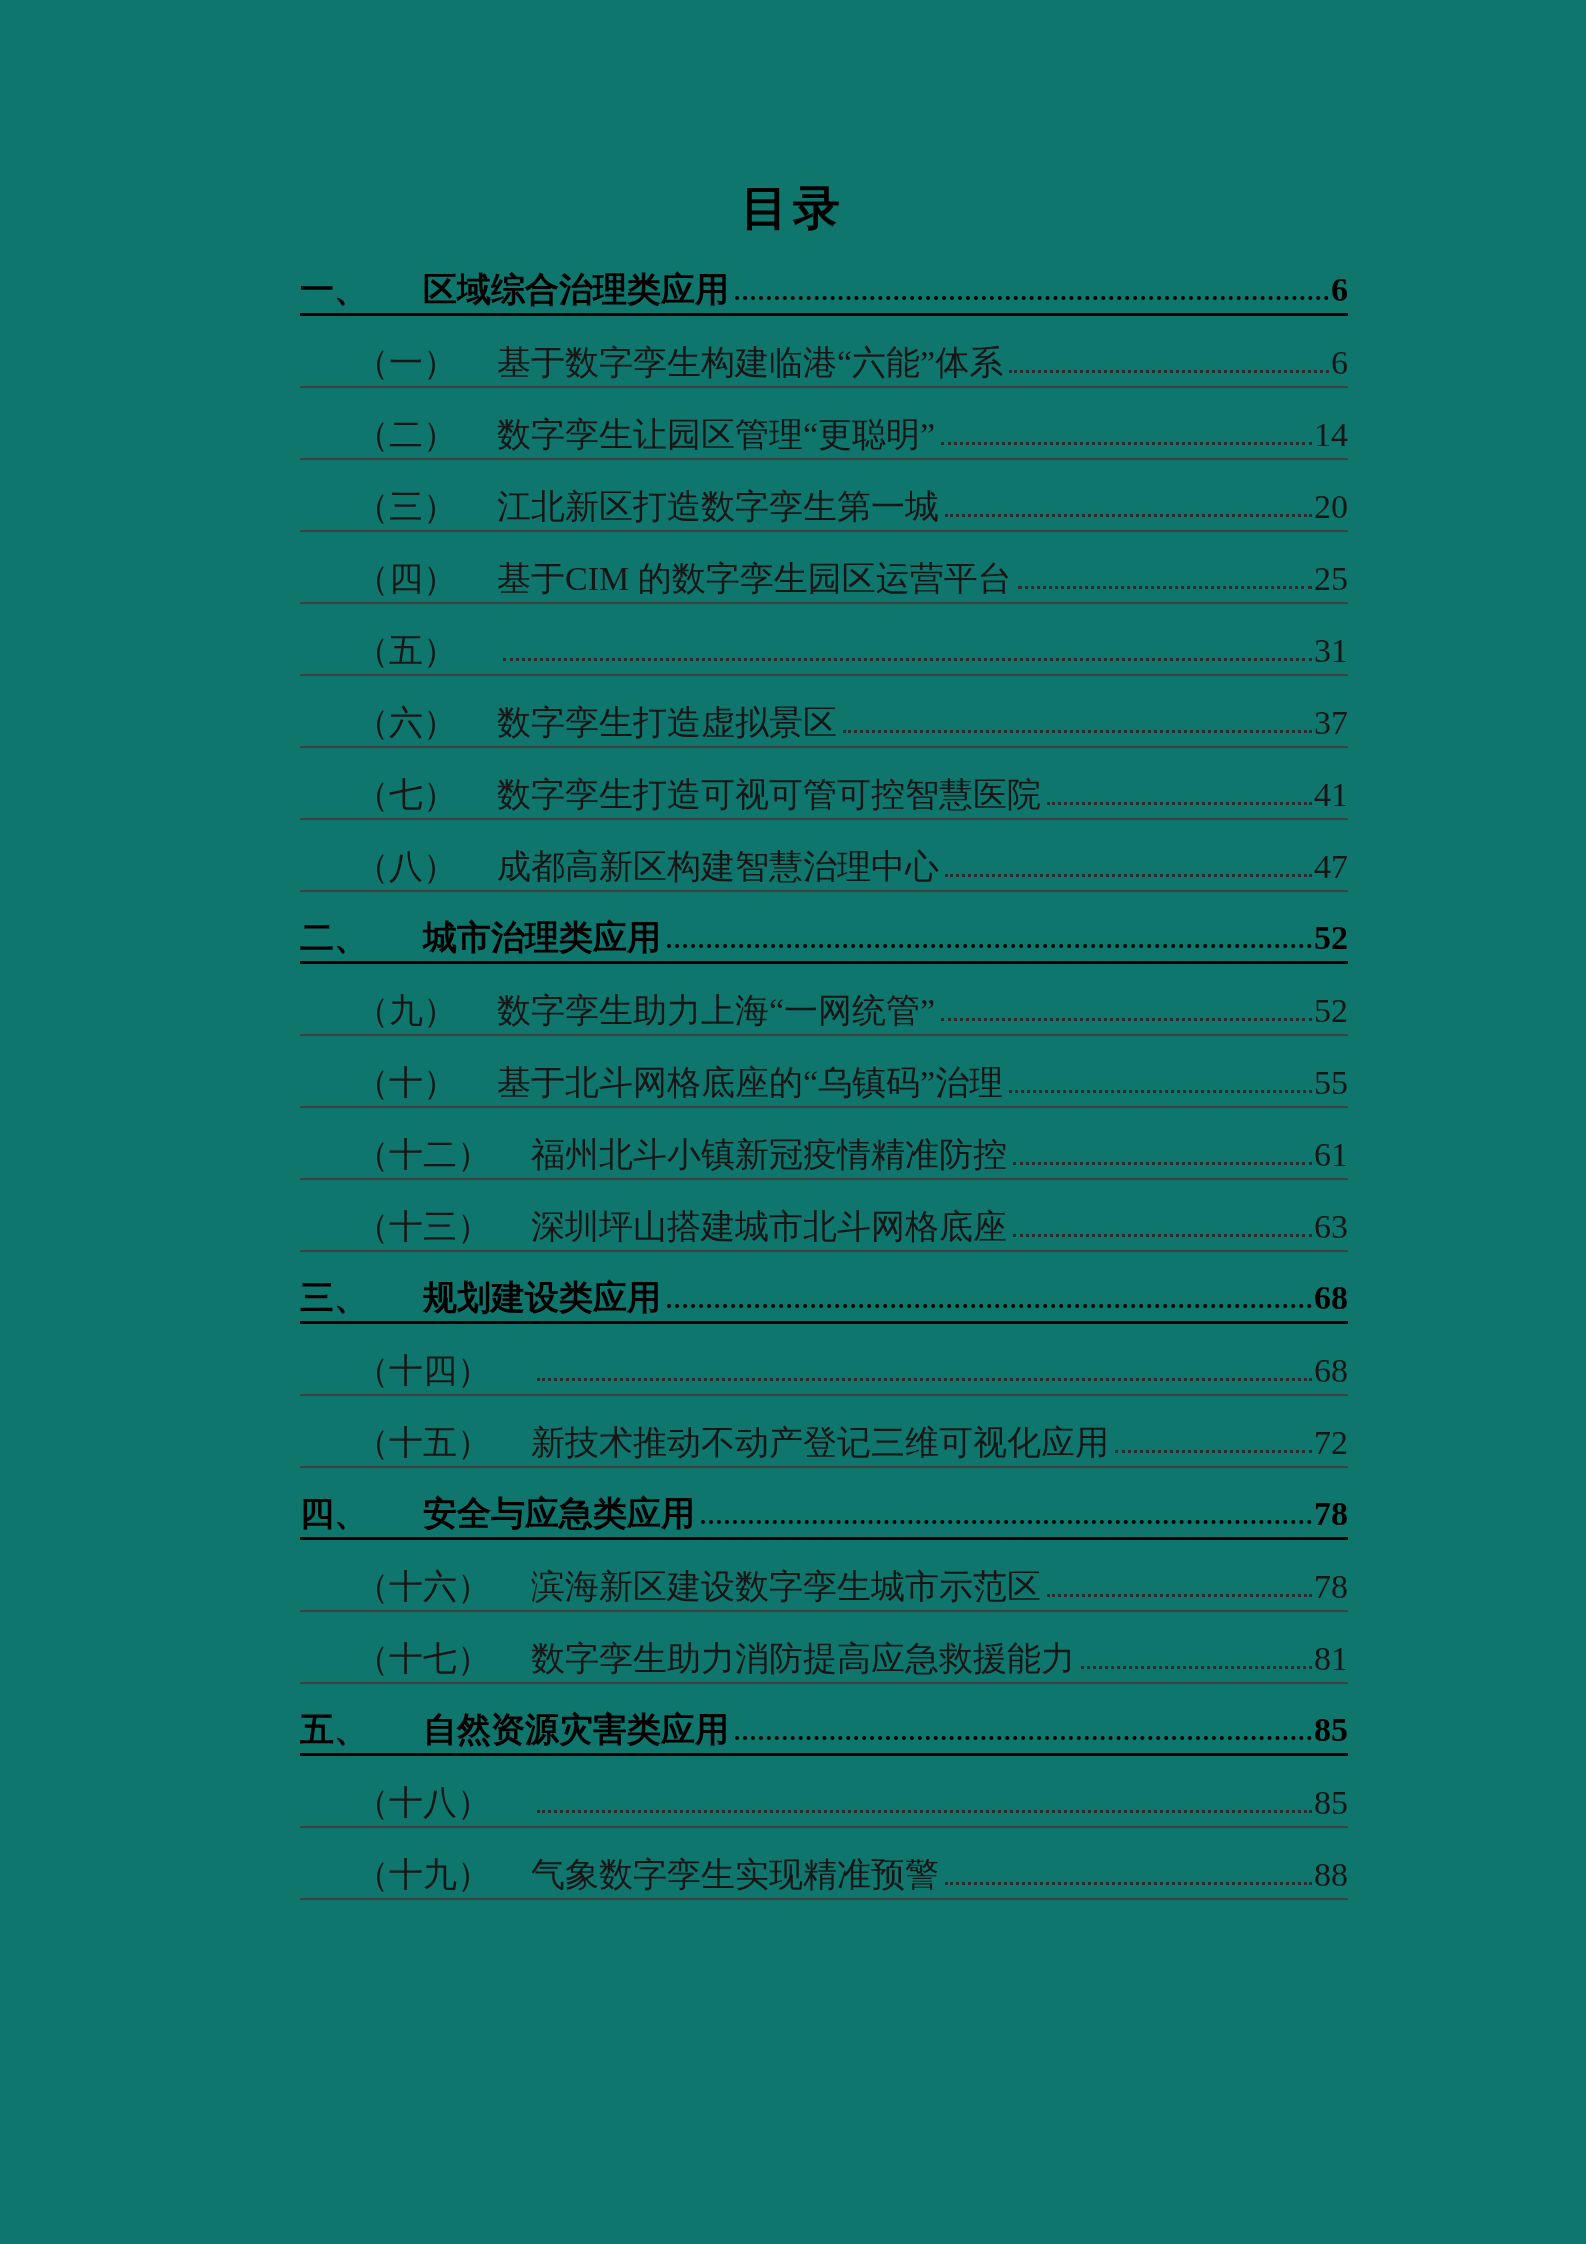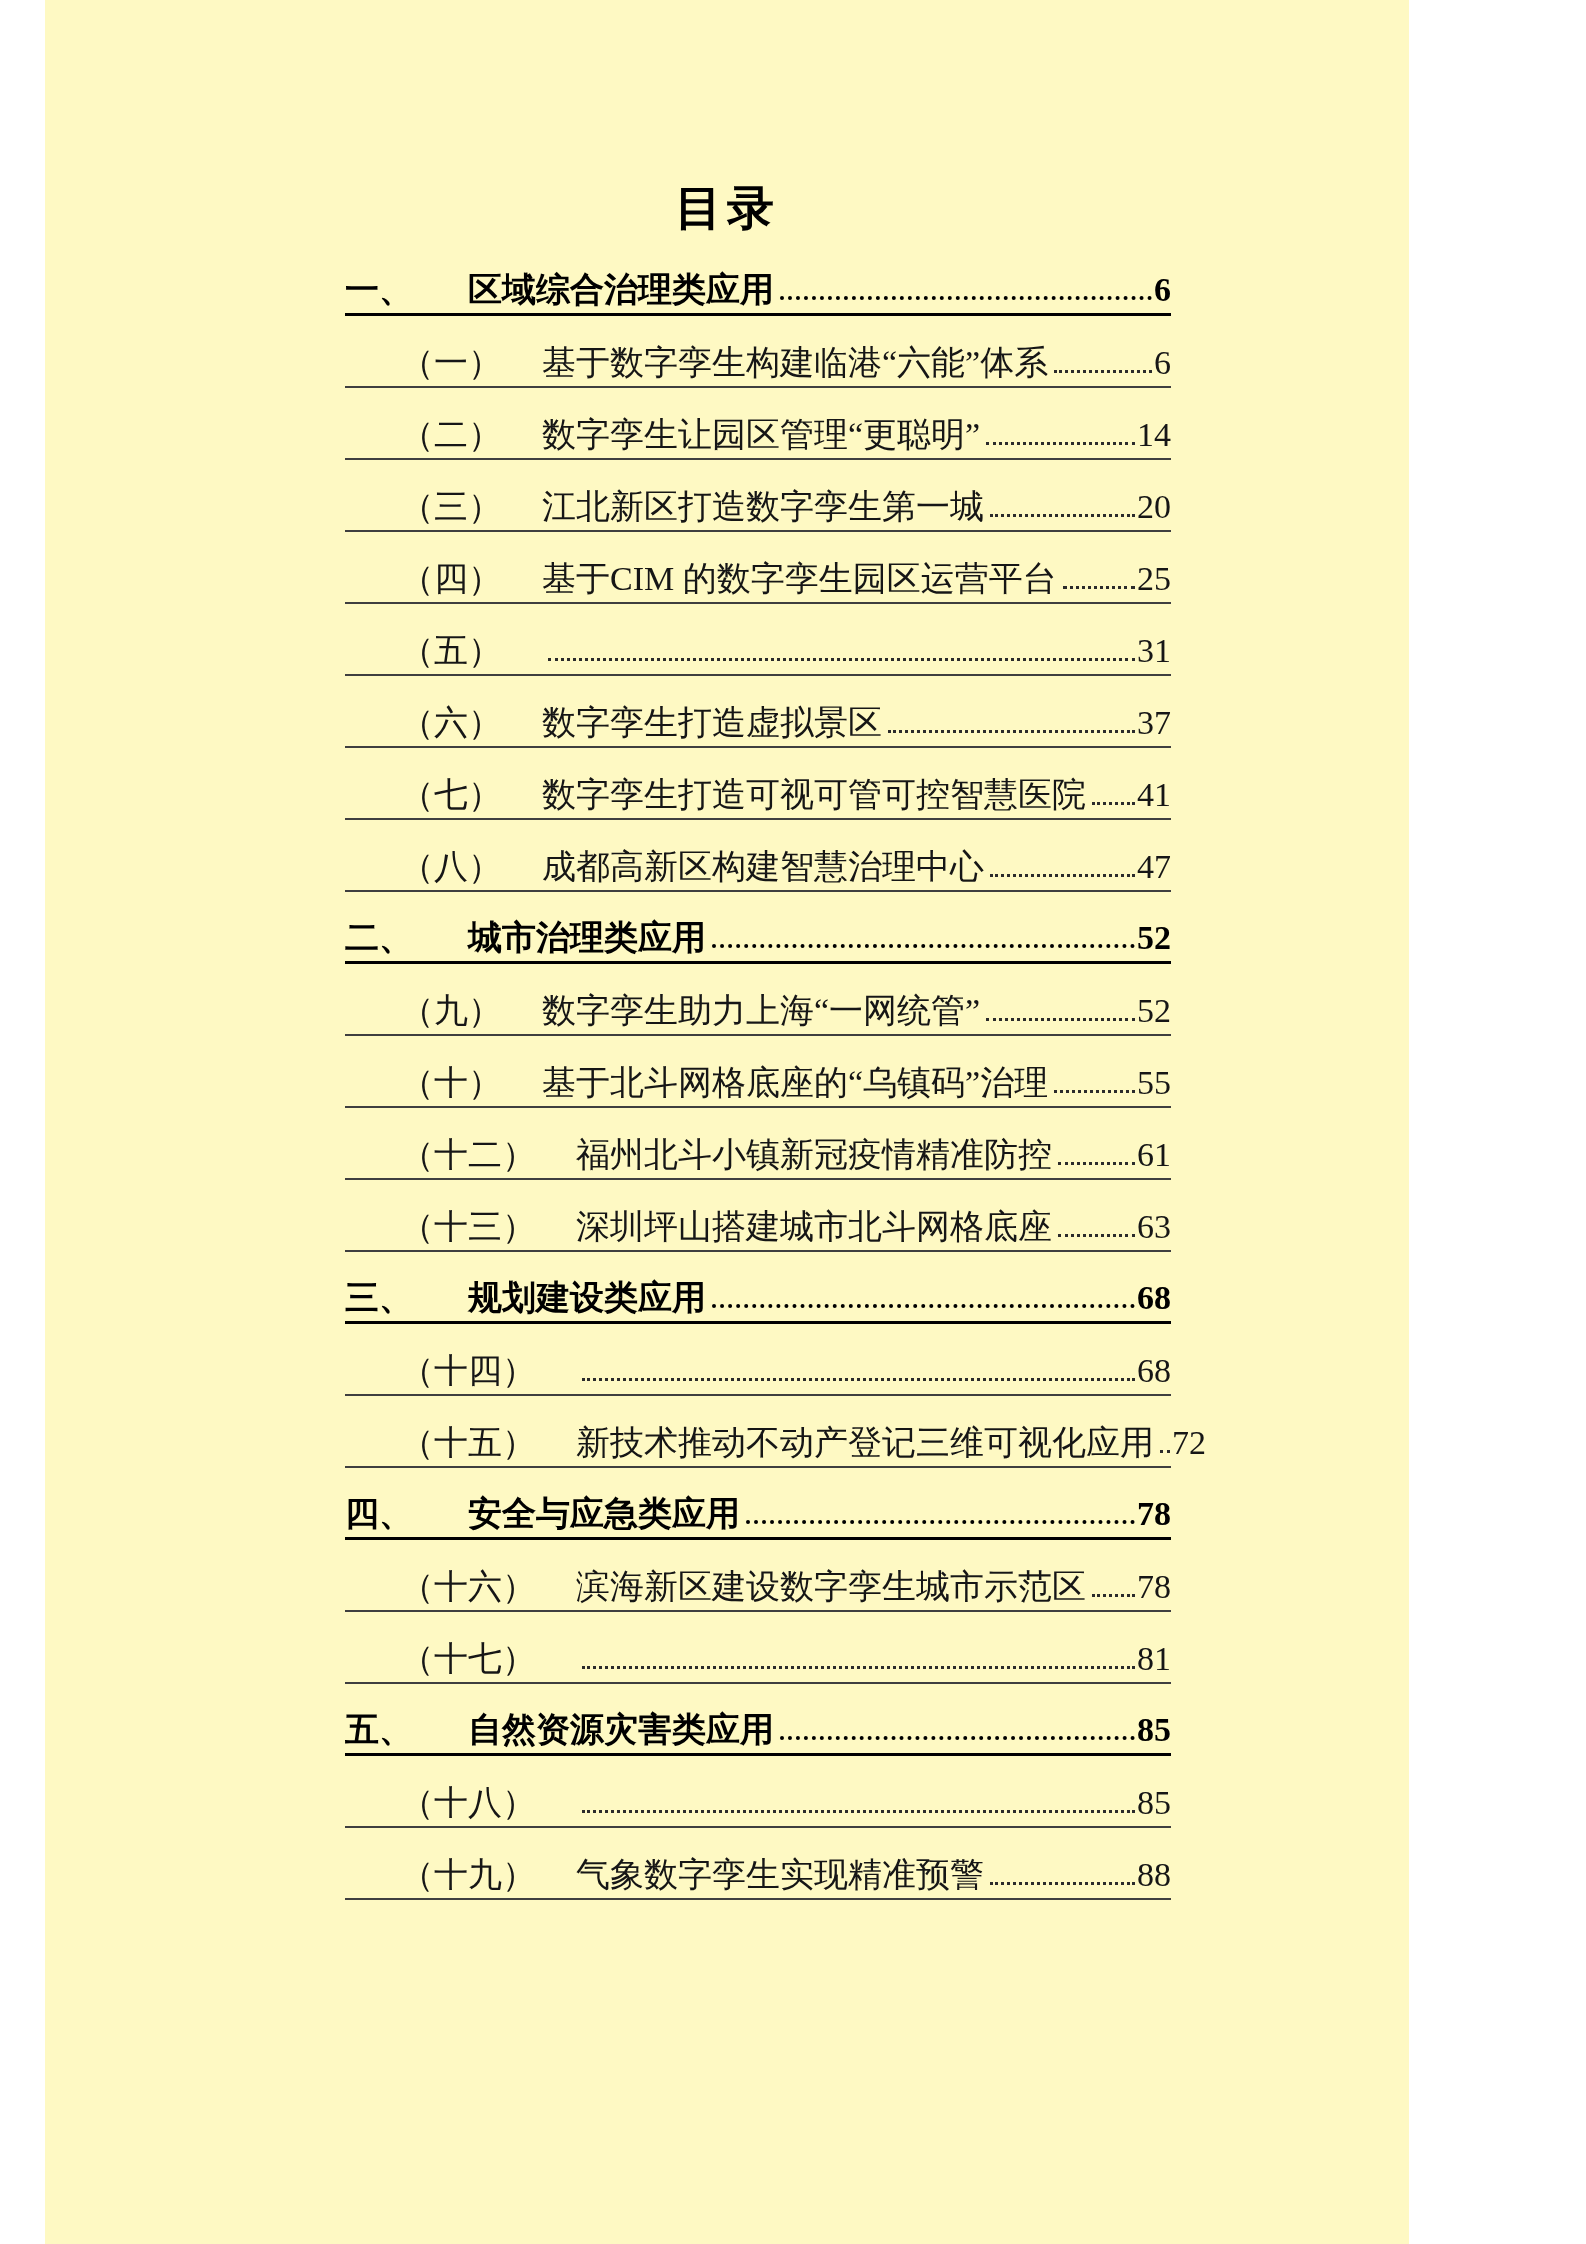--- a/index.html
+++ b/index.html
@@ -2,27 +2,26 @@
 <html><head>
 <meta charset="utf-8">
 <style>
   html, body {
     margin: 0;
     padding: 0;
     background: #ffffff;
   }
   .page {
     position: relative;
-    width: 1364px;
+    width: 1586px;
     height: 2244px;
-    background: #fef9c3;
+    background: #0f766e;
     overflow: hidden;
     font-family: "Liberation Serif", "DejaVu Serif", serif;
     color: #000;
-    margin-left: 45px;
   }
   .doc-title {
     margin: 0;
     padding-top: 182px;
     text-align: center;
     font-size: 47px;
     line-height: 52px;
     font-weight: 700;
     letter-spacing: 5px;
     color: #000;
@@ -183,20 +182,21 @@
     <span class="toc-page">78</span>
   </div>
       <div class="toc-row lvl2">
     <span class="toc-num">（十六）</span>
     <span class="toc-label">滨海新区建设数字孪生城市示范区</span>
     <span class="dot-leader"></span>
     <span class="toc-page">78</span>
   </div>
       <div class="toc-row lvl2">
     <span class="toc-num">（十七）</span>
+    <span class="toc-label">数字孪生助力消防提高应急救援能力</span>
     <span class="dot-leader"></span>
     <span class="toc-page">81</span>
   </div>
       <div class="toc-row lvl1">
     <span class="toc-num">五、</span>
     <span class="toc-label">自然资源灾害类应用</span>
     <span class="dot-leader"></span>
     <span class="toc-page">85</span>
   </div>
       <div class="toc-row lvl2">

